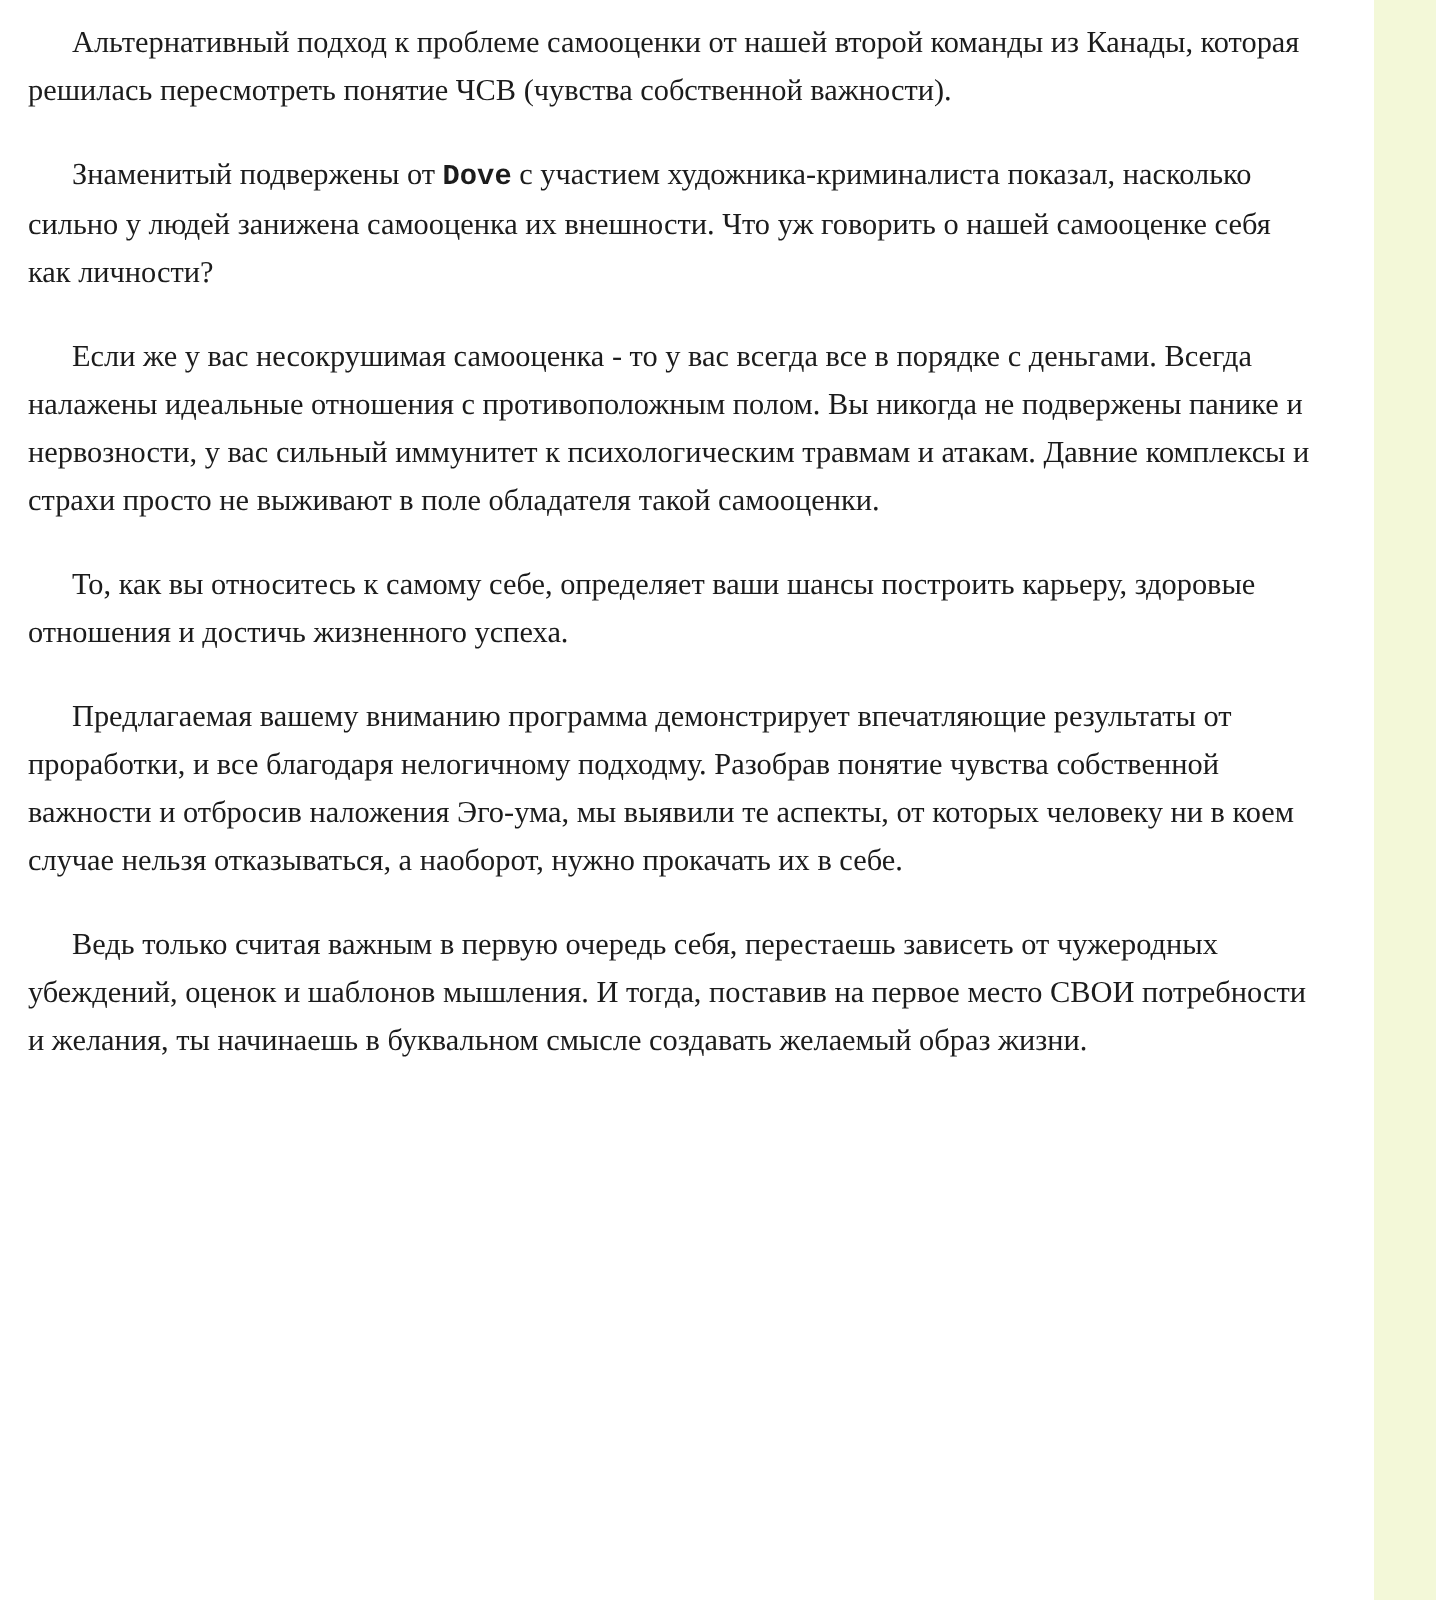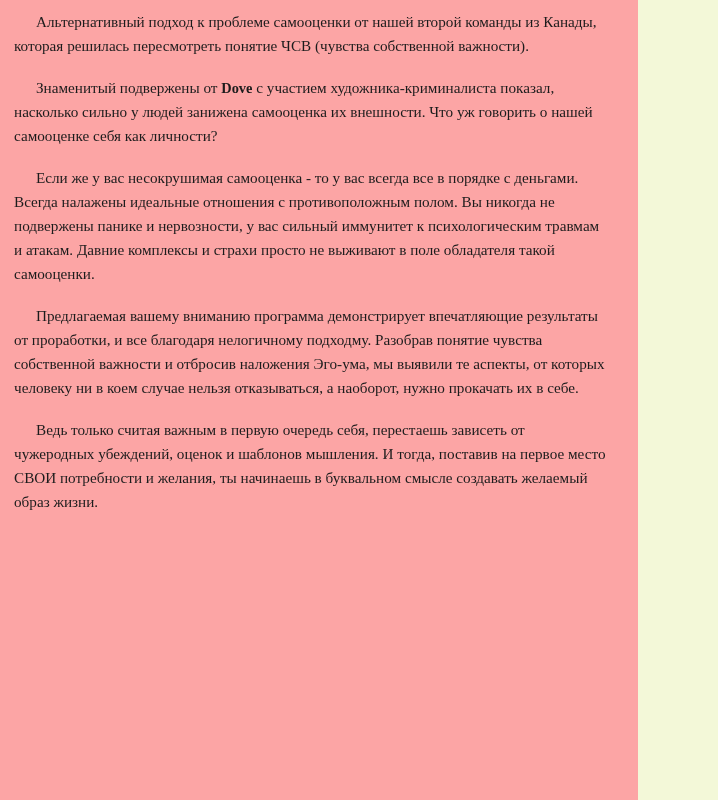--- a/index.html
+++ b/index.html
@@ -8,53 +8,54 @@
   }
   body {
     width: 718px;
     height: 800px;
     background: #f3f8d8;
     font-family: "Liberation Serif", serif;
     color: #1a1a1a;
     overflow: hidden;
   }
   .page {
-    width: 638px;
+    width: 687px;
     height: 800px;
     box-sizing: border-box;
     padding: 10px 32px 0 14px;
-    background: #fca5a5;
+    background: #ffffff;
   }
   .para {
     margin: 0 0 18px 0;
     font-size: 15.2px;
     line-height: 24px;
     text-indent: 22px;
     text-align: left;
     color: #1c1c1c;
   }
   .para b {
-    font-family: Liberation Serif, serif;
+    font-family: Liberation Mono, monospace;
     font-weight: bold;
     font-size: 14.4px;
   }
   .para:last-child {
     margin-bottom: 16px;
   }
 </style>
 </head>
 <body>
 
 <div class="page">
 
   <p class="para">Альтернативный подход к проблеме самооценки от нашей второй команды из Канады, которая решилась пересмотреть понятие ЧСВ (чувства собственной важности).</p>
 
   <p class="para"><span>Знаменитый подвержены от </span><b>Dove</b><span> с участием художника-криминалиста показал, насколько сильно у людей занижена самооценка их внешности. Что уж говорить о нашей самооценке себя как личности?</span></p>
 
 
   <p class="para">Если же у вас несокрушимая самооценка - то у вас всегда все в порядке с деньгами. Всегда налажены идеальные отношения с противоположным полом. Вы никогда не подвержены панике и нервозности, у вас сильный иммунитет к психологическим травмам и атакам. Давние комплексы и страхи просто не выживают в поле обладателя такой самооценки.</p>
 
+  <p class="para">То, как вы относитесь к самому себе, определяет ваши шансы построить карьеру, здоровые отношения и достичь жизненного успеха.</p>
 
   <p class="para">Предлагаемая вашему вниманию программа демонстрирует впечатляющие результаты от проработки, и все благодаря нелогичному подходму. Разобрав понятие чувства собственной важности и отбросив наложения Эго-ума, мы выявили те аспекты, от которых человеку ни в коем случае нельзя отказываться, а наоборот, нужно прокачать их в себе.</p>
 
   <p class="para">Ведь только считая важным в первую очередь себя, перестаешь зависеть от чужеродных убеждений, оценок и шаблонов мышления. И тогда, поставив на первое место СВОИ потребности и желания, ты начинаешь в буквальном смысле создавать желаемый образ жизни.</p>
 
 </div>
 
 </body></html>

